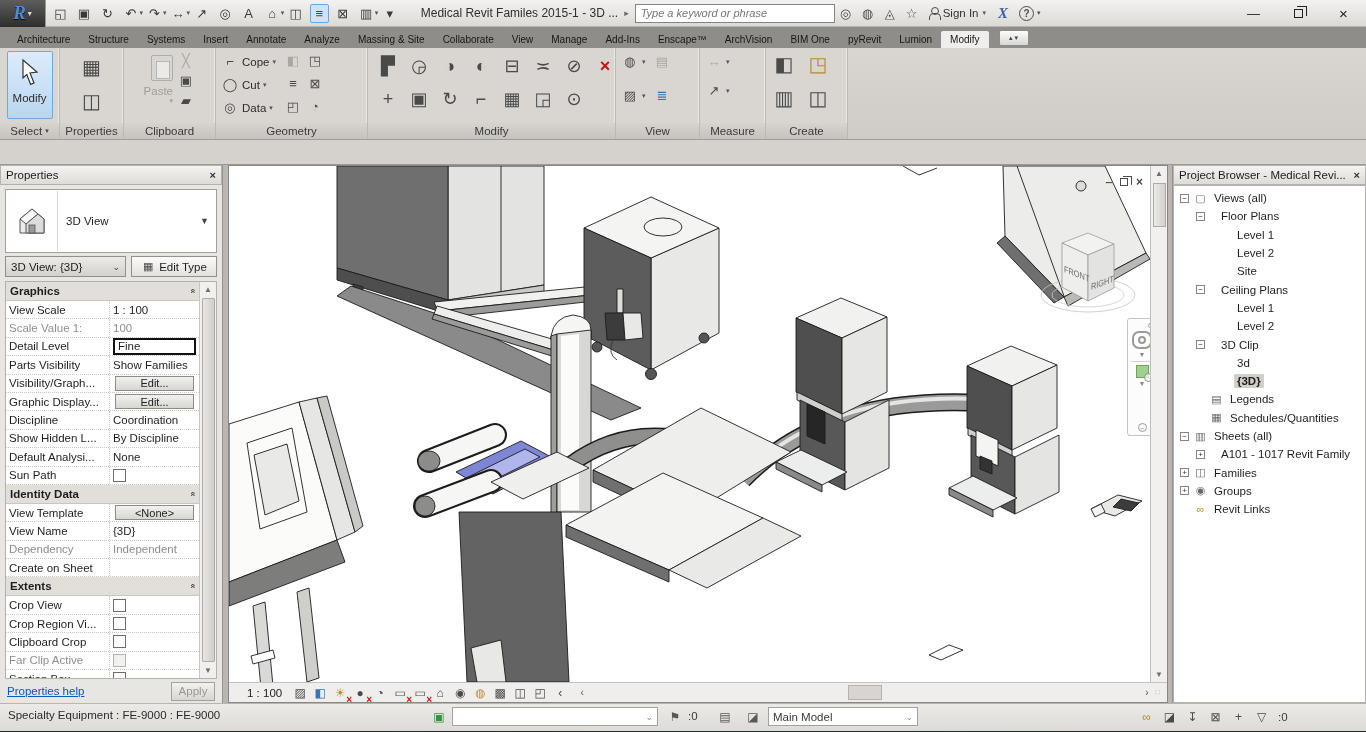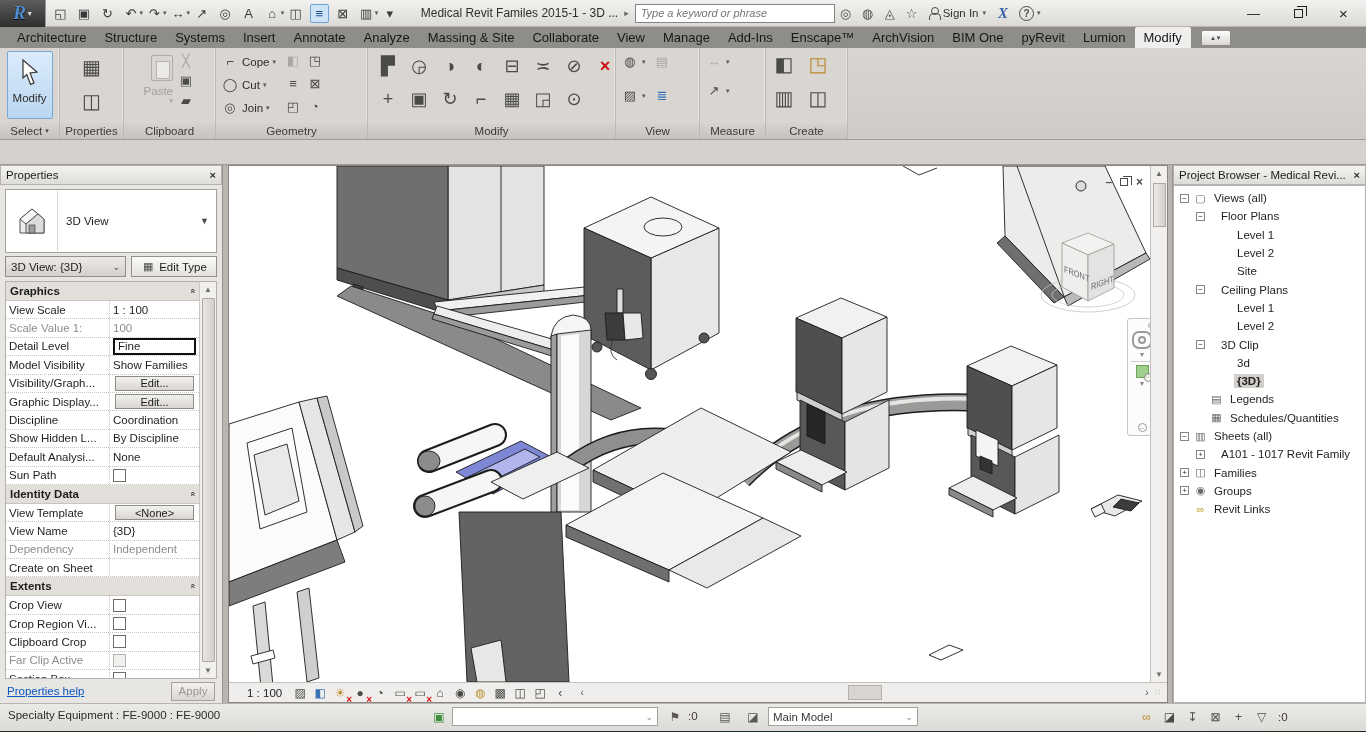--- a/index.html
+++ b/index.html
@@ -27,21 +27,21 @@
   .signin{display:flex;align-items:center;gap:4px;padding:0 6px;font-size:11.5px;color:#333}
   .xlogo{font:italic bold 15px "Liberation Serif",serif;color:#3a62a8;padding:0 6px}
   .helpc{width:15px;height:15px;border:1.5px solid #4c4c4c;border-radius:50%;display:flex;align-items:center;justify-content:center;font-weight:bold;font-size:10px;color:#4c4c4c}
   .winbtns{margin-left:auto;display:flex;height:27px}
   .winbtn{width:45px;display:flex;align-items:center;justify-content:center;font-size:13px;color:#222}
   .restore-g{width:9px;height:9px;border:1px solid #222;position:relative;background:#fff0}
   .restore-g:before{content:"";position:absolute;left:2px;top:-4px;width:9px;height:9px;border:1px solid #222;border-bottom:none;border-left:none}
 
   
   .tabbar{height:21px;background:#8f8d89;display:flex;align-items:flex-end;padding-left:8px}
-  .rtab{padding:3px 9px;font-size:13px;color:#171717;cursor:default;white-space:nowrap}
+  .rtab{padding:3px 9px;font-size:10px;color:#171717;cursor:default;white-space:nowrap}
   .rtab.active{background:#f0eeec;border-radius:2px 2px 0 0}
   .tabtoggle{margin-left:10px;margin-bottom:2px;width:30px;height:16px;background:linear-gradient(#fdfdfd,#d9d7d3);border:1px solid #8e8b86;border-radius:2px;display:flex;align-items:center;justify-content:center;font-size:7px;color:#444;gap:2px}
 
   
   .ribbon{height:92px;background:#d9d6d1;display:flex;border-bottom:1px solid #a09d98}
   .rpanel{display:flex;flex-direction:column;border-right:1px solid #bcb9b4;box-shadow:inset -1px 0 0 #e9e7e3}
   .rbody{flex:1;display:flex;align-items:flex-start;padding:3px 5px;gap:4px}
   .rlabel{height:16px;display:flex;align-items:center;justify-content:center;font-size:11.5px;color:#3c3a37;background:linear-gradient(#d7d4cf,#c6c3be);gap:3px}
   .rlabel .caret{font-size:7px;color:#4c4a47}
   .bigbtn{width:46px;height:68px;display:flex;flex-direction:column;align-items:center;justify-content:flex-start;padding-top:4px;border:1px solid transparent;border-radius:2px}
@@ -344,21 +344,21 @@
             <span>Cope</span>
             <span class="caret">▾</span>
           </span>
           <span class="toolrow">
             <span class="gi">◯</span>
             <span>Cut</span>
             <span class="caret">▾</span>
           </span>
           <span class="toolrow">
             <span class="gi">◎</span>
-            <span>Join</span>
+            <span>Data</span>
             <span class="caret">▾</span>
           </span>
         </div>
       <div class="stack" style="display:grid;grid-template-columns:20px 20px;grid-auto-rows:21px;gap:2px">
 
       <span class="gi dis">◧</span>
           <span class="gi">◳</span>
           <span class="gi">≡</span>
           <span class="gi">⊠</span>
           <span class="gi">◰</span>
@@ -504,21 +504,21 @@
             <div class="plabel gray">Scale Value    1:</div>
             <div class="pval gray">100</div>
           </div>
           <div class="prow">
             <div class="plabel">Detail Level</div>
             <div class="pval">
               <div class="pfocus">Fine</div>
             </div>
           </div>
           <div class="prow">
-            <div class="plabel">Model Visibility</div>
+            <div class="plabel">Parts Visibility</div>
             <div class="pval">Show Families</div>
           </div>
           <div class="prow">
             <div class="plabel">Visibility/Graph...</div>
             <div class="pval">
               <div class="pbtn">Edit...</div>
             </div>
           </div>
           <div class="prow">
             <div class="plabel">Graphic Display...</div>

